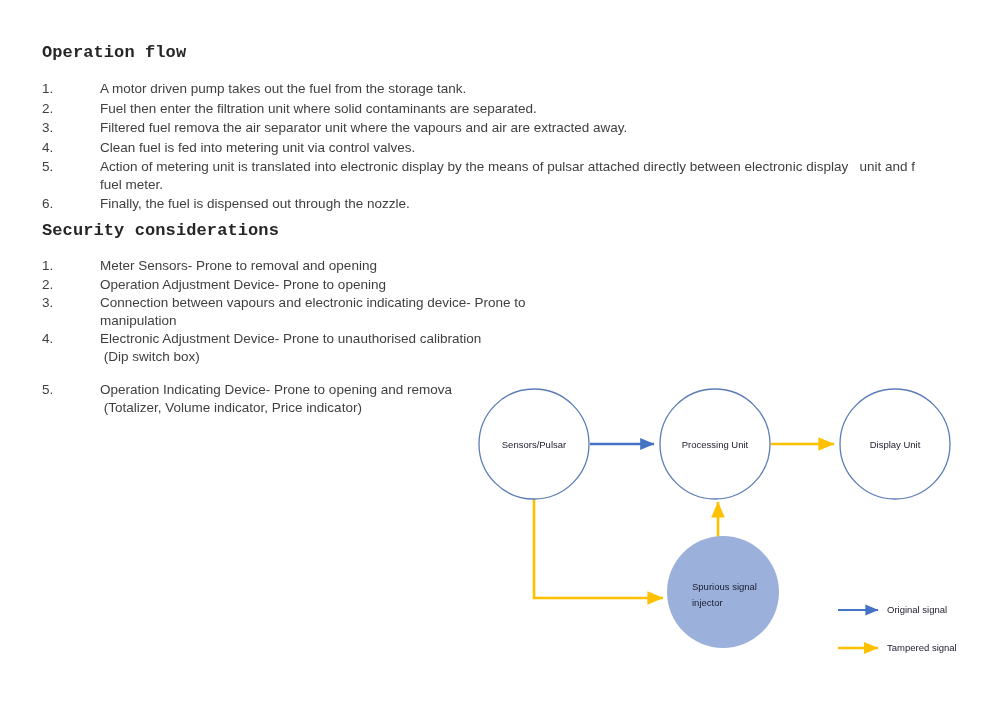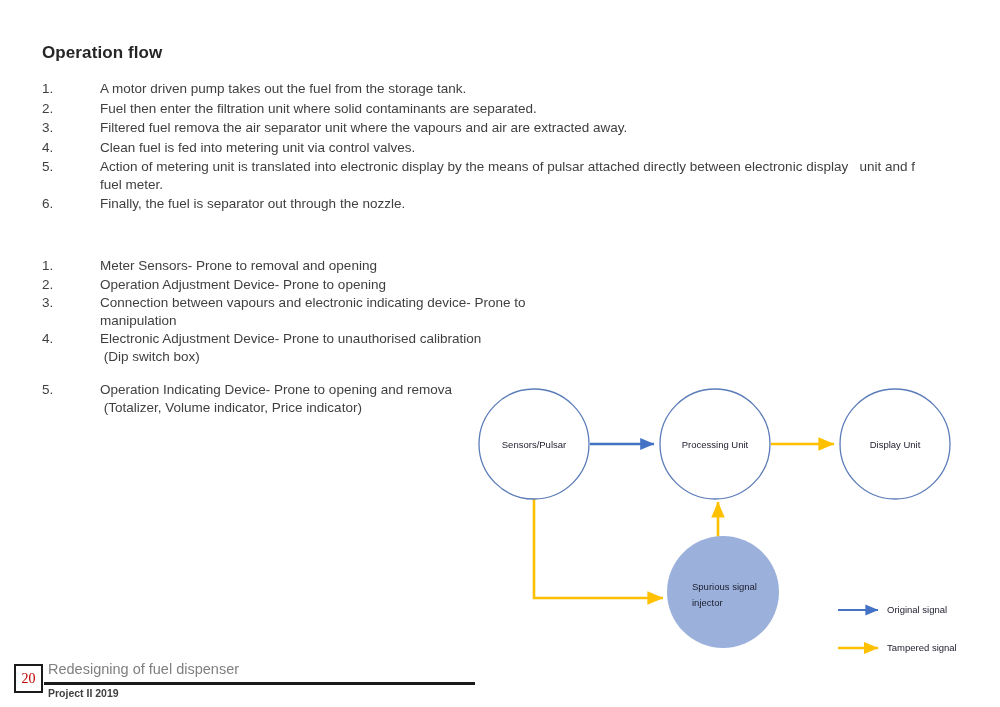--- a/index.html
+++ b/index.html
@@ -20,20 +20,21 @@
     overflow: hidden;
   }
 
   
   .heading {
     position: absolute;
     font-size: 17px;
     font-weight: bold;
     color: #262626;
     letter-spacing: 0.1px;
+    font-family: Liberation Mono, monospace;
   }
   #heading-operation-flow { left: 42px; top: 43px; }
   #heading-security       { left: 42px; top: 221px; }
 
   
   .num-list {
     position: absolute;
     list-style: none;
     margin: 0;
     padding: 0;
@@ -166,24 +167,25 @@
       <span class="num">4.</span>
       <span class="txt">Clean fuel is fed into metering unit via control valves.</span>
     </li>
     <li class="num-item">
       <span class="num">5.</span>
       <span class="txt">Action of metering unit is translated into electronic display by the means of pulsar attached directly between electronic display   unit and f
 fuel meter.</span>
     </li>
     <li class="num-item">
       <span class="num">6.</span>
-      <span class="txt">Finally, the fuel is separator out through the nozzle.</span>
+      <span class="txt">Finally, the fuel is dispensed out through the nozzle.</span>
     </li>
   </ul>
 
+  <div class="heading" id="heading-security">Security considerations</div>
 
   <ul class="num-list" id="list-security">
     <li class="num-item">
       <span class="num">1.</span>
       <span class="txt">Meter Sensors- Prone to removal and opening</span>
     </li>
     <li class="num-item">
       <span class="num">2.</span>
       <span class="txt">Operation Adjustment Device- Prone to opening</span>
     </li>
@@ -259,22 +261,14 @@
           <text class="legend-label" x="417" y="233">Original signal</text>
         </g>
         <g>
           <path d="M368,268 L408,268" fill="none" stroke="#ffc000" stroke-width="2.4" marker-end="url(#arrow-yellow)"></path>
           <text class="legend-label" x="417" y="271">Tampered signal</text>
         </g>
       </g>
     </svg>
   </div>
 
-  <div id="footer">
-    <div id="footer-rule"></div>
-    <div id="footer-pagebox">
-      <div id="footer-pagenum">20</div>
-    </div>
-    <div id="footer-title">Redesigning of fuel dispenser</div>
-    <div id="footer-subtitle">Project II 2019</div>
-  </div>
 
 </div>
 
 </body></html>

